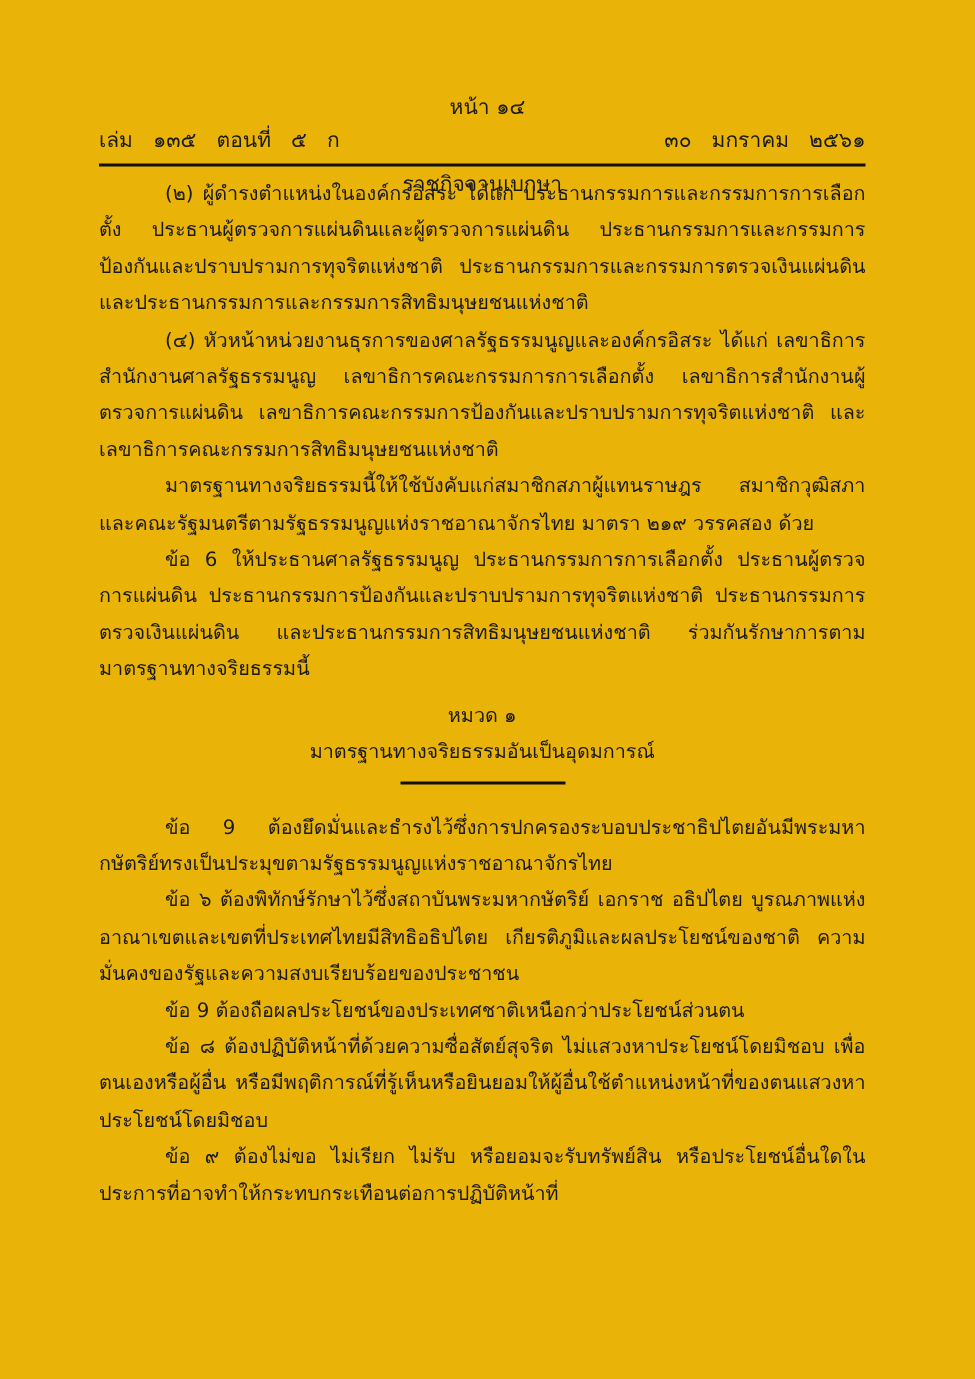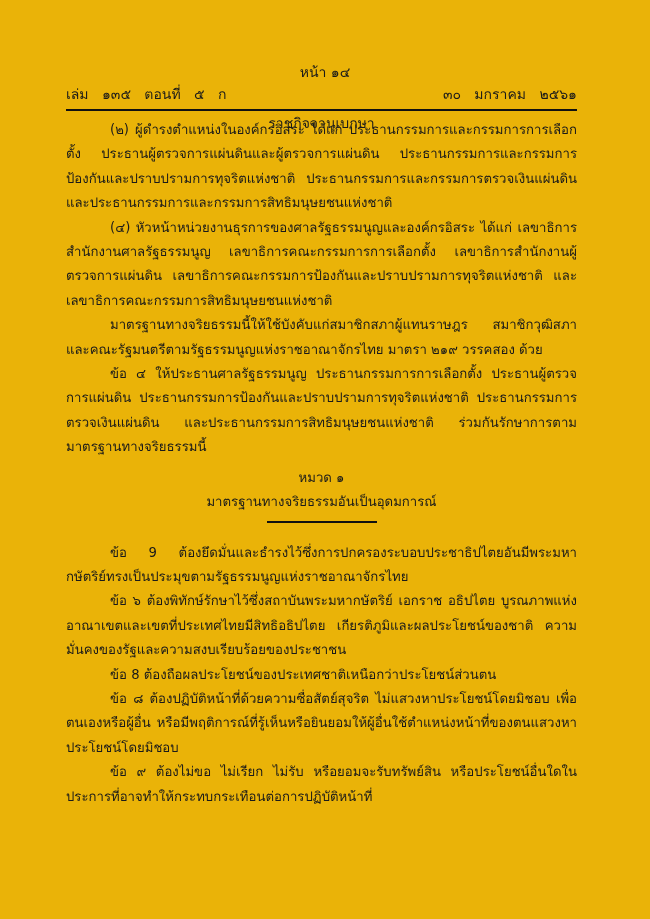--- a/index.html
+++ b/index.html
@@ -89,26 +89,26 @@
     <span class="header-right">๓๐   มกราคม   ๒๕๖๑</span>
   </div>
 
   <div class="header-rule"></div>
 
   <div class="body-text">
 
     <p class="para indent">(๒) ผู้ดำรงตำแหน่งในองค์กรอิสระ ได้แก่ ประธานกรรมการและกรรมการการเลือกตั้ง ประธานผู้ตรวจการแผ่นดินและผู้ตรวจการแผ่นดิน ประธานกรรมการและกรรมการป้องกันและปราบปรามการทุจริตแห่งชาติ ประธานกรรมการและกรรมการตรวจเงินแผ่นดิน และประธานกรรมการและกรรมการสิทธิมนุษยชนแห่งชาติ</p>
     <p class="para indent">(๔) หัวหน้าหน่วยงานธุรการของศาลรัฐธรรมนูญและองค์กรอิสระ ได้แก่ เลขาธิการสำนักงานศาลรัฐธรรมนูญ เลขาธิการคณะกรรมการการเลือกตั้ง เลขาธิการสำนักงานผู้ตรวจการแผ่นดิน เลขาธิการคณะกรรมการป้องกันและปราบปรามการทุจริตแห่งชาติ และเลขาธิการคณะกรรมการสิทธิมนุษยชนแห่งชาติ</p>
     <p class="para indent">มาตรฐานทางจริยธรรมนี้ให้ใช้บังคับแก่สมาชิกสภาผู้แทนราษฎร สมาชิกวุฒิสภา และคณะรัฐมนตรีตามรัฐธรรมนูญแห่งราชอาณาจักรไทย มาตรา ๒๑๙ วรรคสอง ด้วย</p>
-    <p class="para indent">ข้อ ๔ ให้ประธานศาลรัฐธรรมนูญ ประธานกรรมการการเลือกตั้ง ประธานผู้ตรวจการแผ่นดิน ประธานกรรมการป้องกันและปราบปรามการทุจริตแห่งชาติ ประธานกรรมการตรวจเงินแผ่นดิน และประธานกรรมการสิทธิมนุษยชนแห่งชาติ ร่วมกันรักษาการตามมาตรฐานทางจริยธรรมนี้</p>
+    <p class="para indent">ข้อ 6 ให้ประธานศาลรัฐธรรมนูญ ประธานกรรมการการเลือกตั้ง ประธานผู้ตรวจการแผ่นดิน ประธานกรรมการป้องกันและปราบปรามการทุจริตแห่งชาติ ประธานกรรมการตรวจเงินแผ่นดิน และประธานกรรมการสิทธิมนุษยชนแห่งชาติ ร่วมกันรักษาการตามมาตรฐานทางจริยธรรมนี้</p>
 
     <p class="section-heading first">หมวด ๑</p>
     <p class="section-heading">มาตรฐานทางจริยธรรมอันเป็นอุดมการณ์</p>
     <div class="section-rule"></div>
 
     <p class="para indent">ข้อ 9 ต้องยึดมั่นและธำรงไว้ซึ่งการปกครองระบอบประชาธิปไตยอันมีพระมหากษัตริย์ทรงเป็นประมุขตามรัฐธรรมนูญแห่งราชอาณาจักรไทย</p>
     <p class="para indent">ข้อ ๖ ต้องพิทักษ์รักษาไว้ซึ่งสถาบันพระมหากษัตริย์ เอกราช อธิปไตย บูรณภาพแห่งอาณาเขตและเขตที่ประเทศไทยมีสิทธิอธิปไตย เกียรติภูมิและผลประโยชน์ของชาติ ความมั่นคงของรัฐและความสงบเรียบร้อยของประชาชน</p>
-    <p class="para indent">ข้อ 8 ต้องถือผลประโยชน์ของประเทศชาติเหนือกว่าประโยชน์ส่วนตน</p>
+    <p class="para indent">ข้อ 9 ต้องถือผลประโยชน์ของประเทศชาติเหนือกว่าประโยชน์ส่วนตน</p>
     <p class="para indent">ข้อ ๘ ต้องปฏิบัติหน้าที่ด้วยความซื่อสัตย์สุจริต ไม่แสวงหาประโยชน์โดยมิชอบ เพื่อตนเองหรือผู้อื่น หรือมีพฤติการณ์ที่รู้เห็นหรือยินยอมให้ผู้อื่นใช้ตำแหน่งหน้าที่ของตนแสวงหาประโยชน์โดยมิชอบ</p>
     <p class="para indent">ข้อ ๙ ต้องไม่ขอ ไม่เรียก ไม่รับ หรือยอมจะรับทรัพย์สิน หรือประโยชน์อื่นใดในประการที่อาจทำให้กระทบกระเทือนต่อการปฏิบัติหน้าที่</p>
 
   </div>
 </div>
 
 </body></html>

